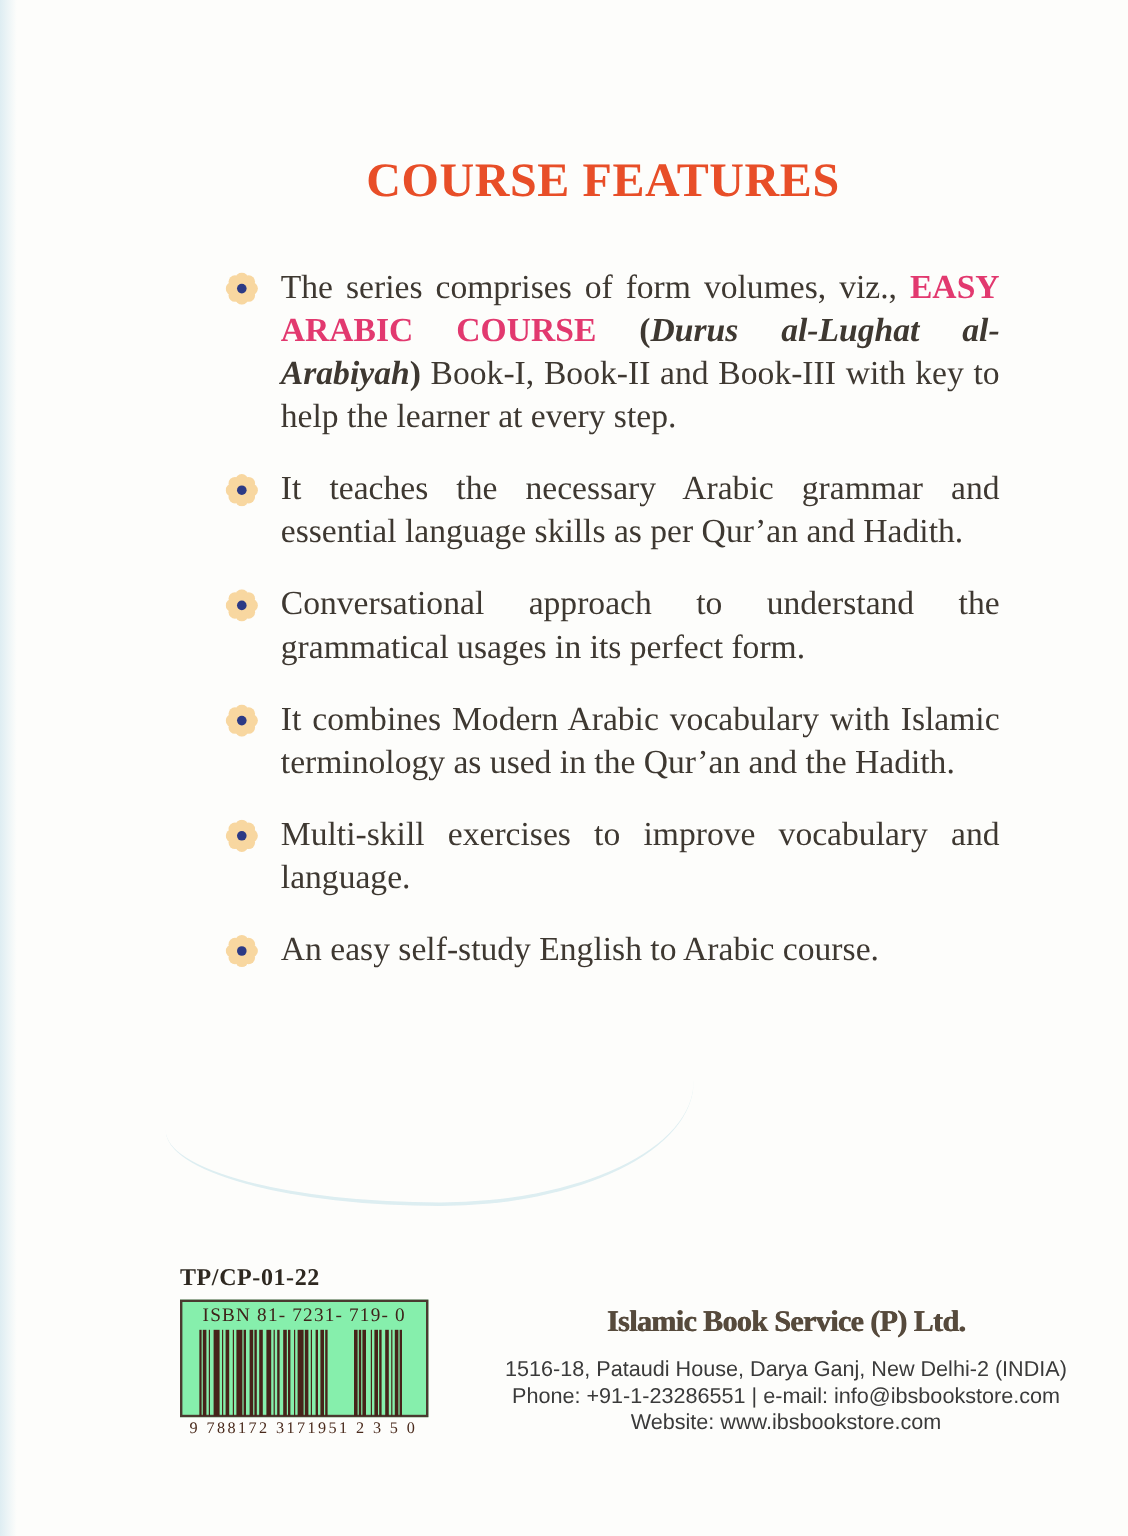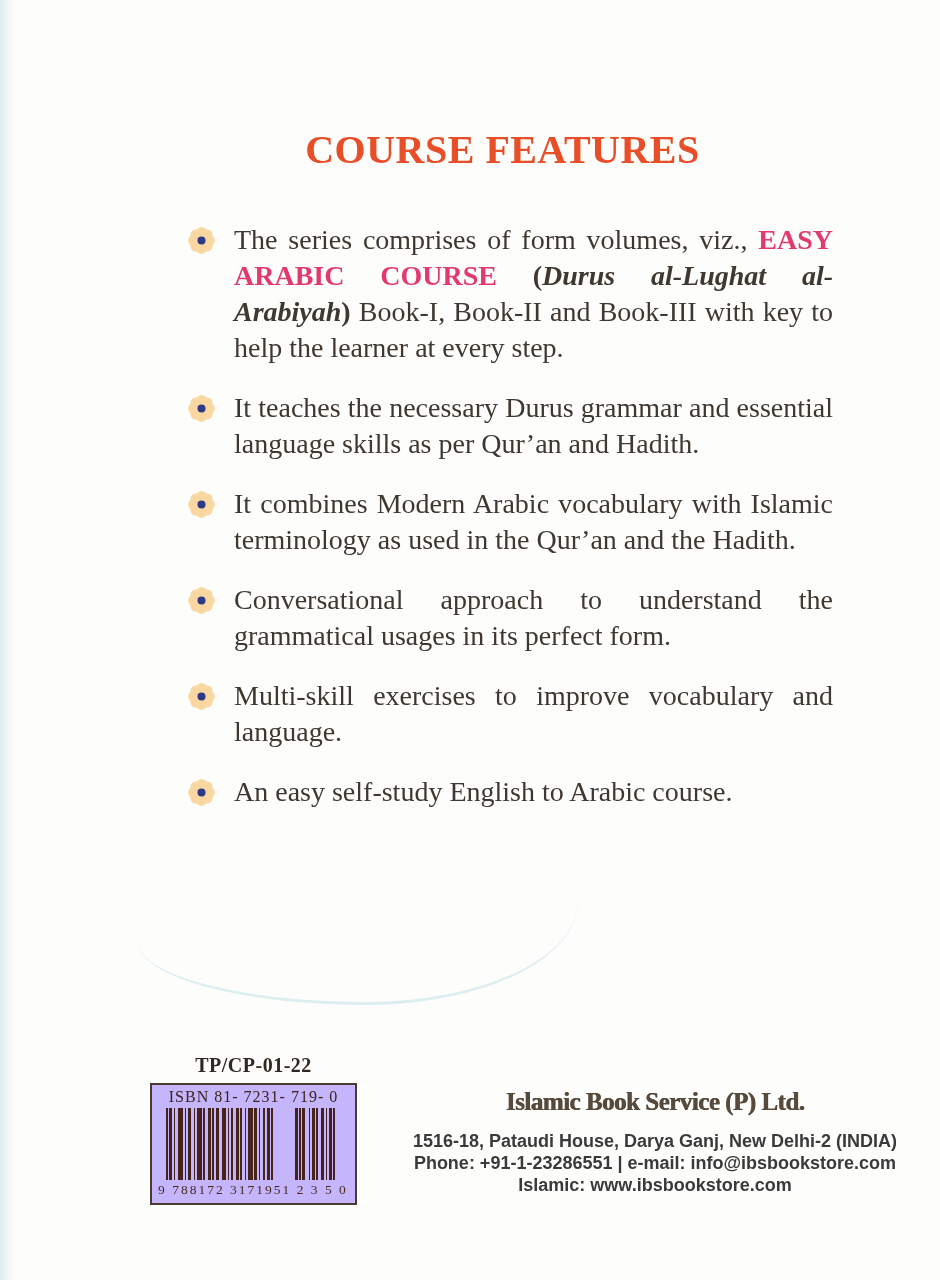--- a/index.html
+++ b/index.html
@@ -47,28 +47,28 @@
   .feature-item .flower{
     position:absolute;left:38px;top:5px;width:27px;height:27px;
   }
   .seg-highlight{color:#e2396f;font-weight:bold;}
   .seg-bold{font-weight:bold;}
   .seg-bold-italic{font-weight:bold;font-style:italic;}
   
   .footer-left{position:absolute;left:150px;top:1054px;width:250px;}
   .tp-label{
     font-weight:bold;font-size:20px;color:#2e2820;
-    margin:0 0 6px 0;text-align:center;width:207px;
+    margin:0 0 6px 0;width:207px;
     font-family:"Liberation Serif",serif;letter-spacing:.5px;
   }
   .barcode-box{
     box-sizing:border-box;
-    width:207px;height:122px;
+    width:207px;height:98px;
     border:2px solid #4a3a30;
-    background:#c4b5fd;
+    background:#86efac;
     padding:3px 6px 2px 6px;
   }
   .isbn-text{
     text-align:center;font-size:16px;line-height:18px;
     color:#3e231a;letter-spacing:1px;white-space:nowrap;
   }
   .bars-row{
     display:flex;align-items:stretch;height:72px;margin-top:2px;
     padding-left:8px;
   }
@@ -91,21 +91,21 @@
   .publisher-name{
     font-family:"Liberation Serif",serif;
     font-weight:bold;font-size:25px;line-height:40px;
     color:#564a3c;letter-spacing:-.5px;
     text-shadow:0.6px 0 0 #564a3c;
     margin:0;
   }
   .publisher-lines{
     margin-top:8px;
     font-family:"Liberation Sans",sans-serif;
-    font-weight:bold;font-size:18px;line-height:22px;
+    font-weight:normal;font-size:18px;line-height:22px;
     color:#3a3a3a;
   }
 </style>
 </head>
 <body>
 
 <div class="page">
   <div class="scan-edge-left"></div>
   <div class="scan-arc"></div>
 
@@ -128,45 +128,45 @@
               <circle cx="21.50" cy="13.50" r="5.4" fill="#f8d7a0"></circle>
               <circle cx="19.16" cy="19.16" r="5.4" fill="#f8d7a0"></circle>
               <circle cx="13.50" cy="21.50" r="5.4" fill="#f8d7a0"></circle>
               <circle cx="7.84" cy="19.16" r="5.4" fill="#f8d7a0"></circle>
               <circle cx="5.50" cy="13.50" r="5.4" fill="#f8d7a0"></circle>
               <circle cx="7.84" cy="7.84" r="5.4" fill="#f8d7a0"></circle>
               <circle cx="13.50" cy="5.50" r="5.4" fill="#f8d7a0"></circle>
               <circle cx="19.16" cy="7.84" r="5.4" fill="#f8d7a0"></circle>
               <circle cx="13.5" cy="13.5" r="6.5" fill="#f8d7a0"></circle>
               <circle cx="13.5" cy="13.5" r="4" fill="#2c3a85"></circle>
-            </svg></span><span class="seg-normal">It teaches the necessary Durus grammar and essential language skills as per Qur’an and Hadith.</span></li>
+            </svg></span><span class="seg-normal">It teaches the necessary Arabic grammar and essential language skills as per Qur’an and Hadith.</span></li>
+        <li class="feature-item"><span class="flower"><svg viewBox="0 0 27 27" width="27" height="27">
+              <circle cx="21.50" cy="13.50" r="5.4" fill="#f8d7a0"></circle>
+              <circle cx="19.16" cy="19.16" r="5.4" fill="#f8d7a0"></circle>
+              <circle cx="13.50" cy="21.50" r="5.4" fill="#f8d7a0"></circle>
+              <circle cx="7.84" cy="19.16" r="5.4" fill="#f8d7a0"></circle>
+              <circle cx="5.50" cy="13.50" r="5.4" fill="#f8d7a0"></circle>
+              <circle cx="7.84" cy="7.84" r="5.4" fill="#f8d7a0"></circle>
+              <circle cx="13.50" cy="5.50" r="5.4" fill="#f8d7a0"></circle>
+              <circle cx="19.16" cy="7.84" r="5.4" fill="#f8d7a0"></circle>
+              <circle cx="13.5" cy="13.5" r="6.5" fill="#f8d7a0"></circle>
+              <circle cx="13.5" cy="13.5" r="4" fill="#2c3a85"></circle>
+            </svg></span><span class="seg-normal">Conversational approach to understand the grammatical usages in its perfect form.</span></li>
         <li class="feature-item"><span class="flower"><svg viewBox="0 0 27 27" width="27" height="27">
               <circle cx="21.50" cy="13.50" r="5.4" fill="#f8d7a0"></circle>
               <circle cx="19.16" cy="19.16" r="5.4" fill="#f8d7a0"></circle>
               <circle cx="13.50" cy="21.50" r="5.4" fill="#f8d7a0"></circle>
               <circle cx="7.84" cy="19.16" r="5.4" fill="#f8d7a0"></circle>
               <circle cx="5.50" cy="13.50" r="5.4" fill="#f8d7a0"></circle>
               <circle cx="7.84" cy="7.84" r="5.4" fill="#f8d7a0"></circle>
               <circle cx="13.50" cy="5.50" r="5.4" fill="#f8d7a0"></circle>
               <circle cx="19.16" cy="7.84" r="5.4" fill="#f8d7a0"></circle>
               <circle cx="13.5" cy="13.5" r="6.5" fill="#f8d7a0"></circle>
               <circle cx="13.5" cy="13.5" r="4" fill="#2c3a85"></circle>
             </svg></span><span class="seg-normal">It combines Modern Arabic vocabulary with Islamic terminology as used in the Qur’an and the Hadith.</span></li>
-        <li class="feature-item"><span class="flower"><svg viewBox="0 0 27 27" width="27" height="27">
-              <circle cx="21.50" cy="13.50" r="5.4" fill="#f8d7a0"></circle>
-              <circle cx="19.16" cy="19.16" r="5.4" fill="#f8d7a0"></circle>
-              <circle cx="13.50" cy="21.50" r="5.4" fill="#f8d7a0"></circle>
-              <circle cx="7.84" cy="19.16" r="5.4" fill="#f8d7a0"></circle>
-              <circle cx="5.50" cy="13.50" r="5.4" fill="#f8d7a0"></circle>
-              <circle cx="7.84" cy="7.84" r="5.4" fill="#f8d7a0"></circle>
-              <circle cx="13.50" cy="5.50" r="5.4" fill="#f8d7a0"></circle>
-              <circle cx="19.16" cy="7.84" r="5.4" fill="#f8d7a0"></circle>
-              <circle cx="13.5" cy="13.5" r="6.5" fill="#f8d7a0"></circle>
-              <circle cx="13.5" cy="13.5" r="4" fill="#2c3a85"></circle>
-            </svg></span><span class="seg-normal">Conversational approach to understand the grammatical usages in its perfect form.</span></li>
         <li class="feature-item"><span class="flower"><svg viewBox="0 0 27 27" width="27" height="27">
               <circle cx="21.50" cy="13.50" r="5.4" fill="#f8d7a0"></circle>
               <circle cx="19.16" cy="19.16" r="5.4" fill="#f8d7a0"></circle>
               <circle cx="13.50" cy="21.50" r="5.4" fill="#f8d7a0"></circle>
               <circle cx="7.84" cy="19.16" r="5.4" fill="#f8d7a0"></circle>
               <circle cx="5.50" cy="13.50" r="5.4" fill="#f8d7a0"></circle>
               <circle cx="7.84" cy="7.84" r="5.4" fill="#f8d7a0"></circle>
               <circle cx="13.50" cy="5.50" r="5.4" fill="#f8d7a0"></circle>
               <circle cx="19.16" cy="7.84" r="5.4" fill="#f8d7a0"></circle>
               <circle cx="13.5" cy="13.5" r="6.5" fill="#f8d7a0"></circle>
@@ -268,16 +268,16 @@
         <span class="digits-supp">1 2 3 5 0</span>
       </div>
     </div>
   </div>
 
   <div class="footer-right">
     <div class="publisher-name">Islamic Book Service (P) Ltd.</div>
     <div class="publisher-lines">
       <div>1516-18, Pataudi House, Darya Ganj, New Delhi-2 (INDIA)</div>
       <div>Phone: +91-1-23286551 | e-mail: info@ibsbookstore.com</div>
-      <div>Islamic: www.ibsbookstore.com</div>
+      <div>Website: www.ibsbookstore.com</div>
     </div>
   </div>
 </div>
 
 </body></html>

